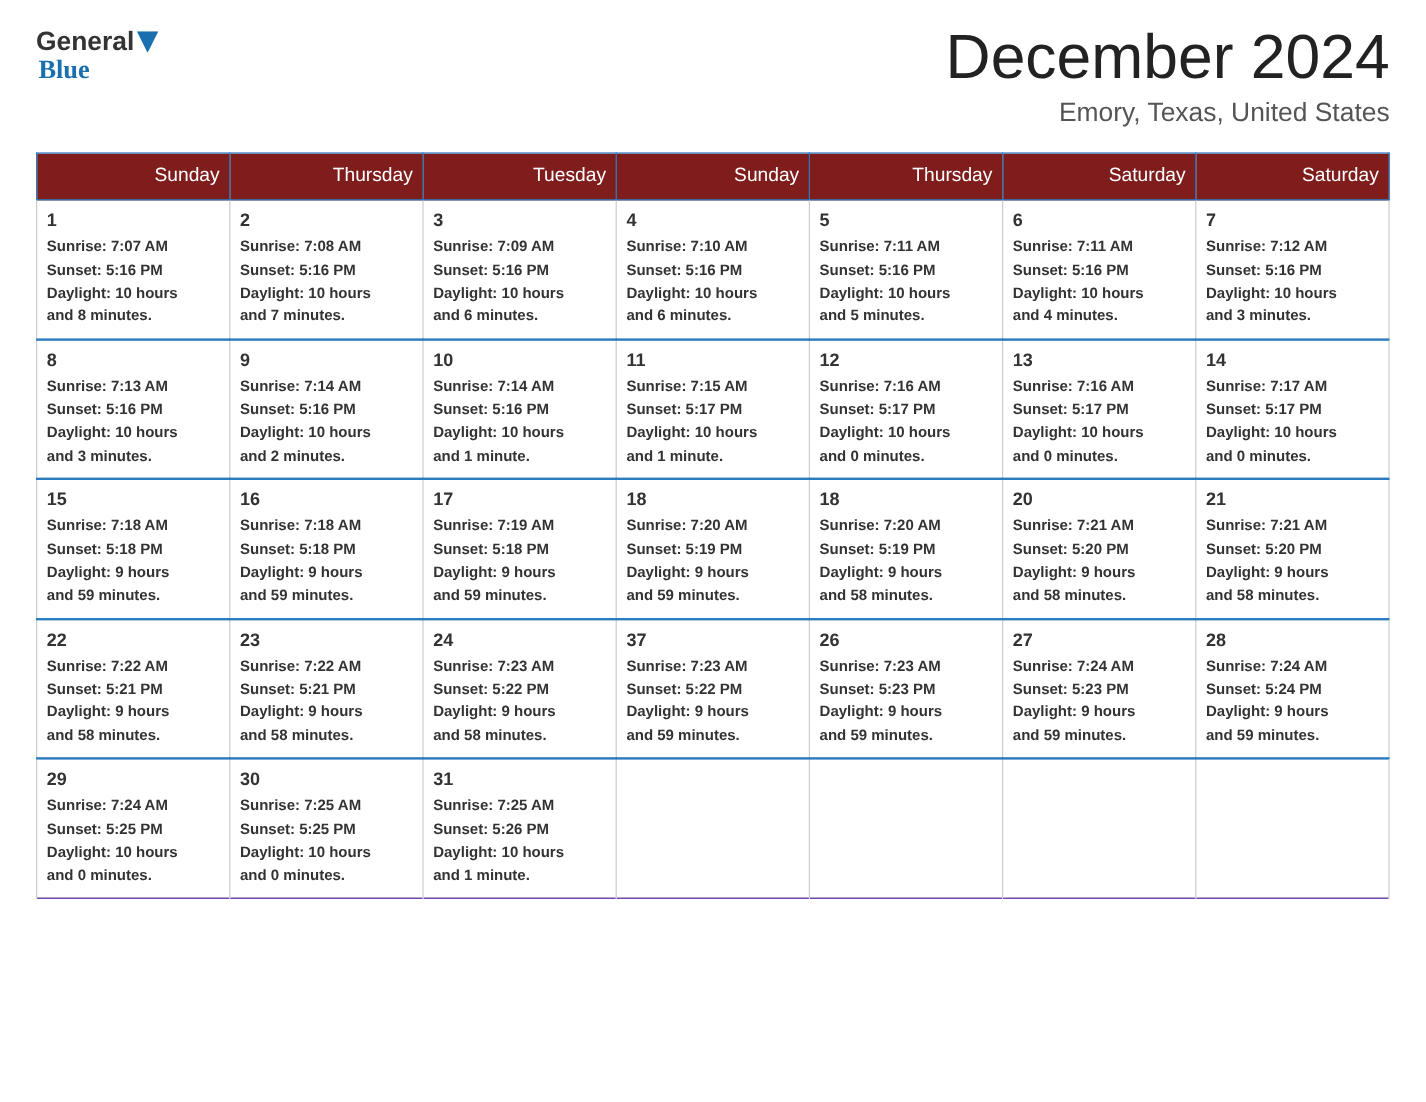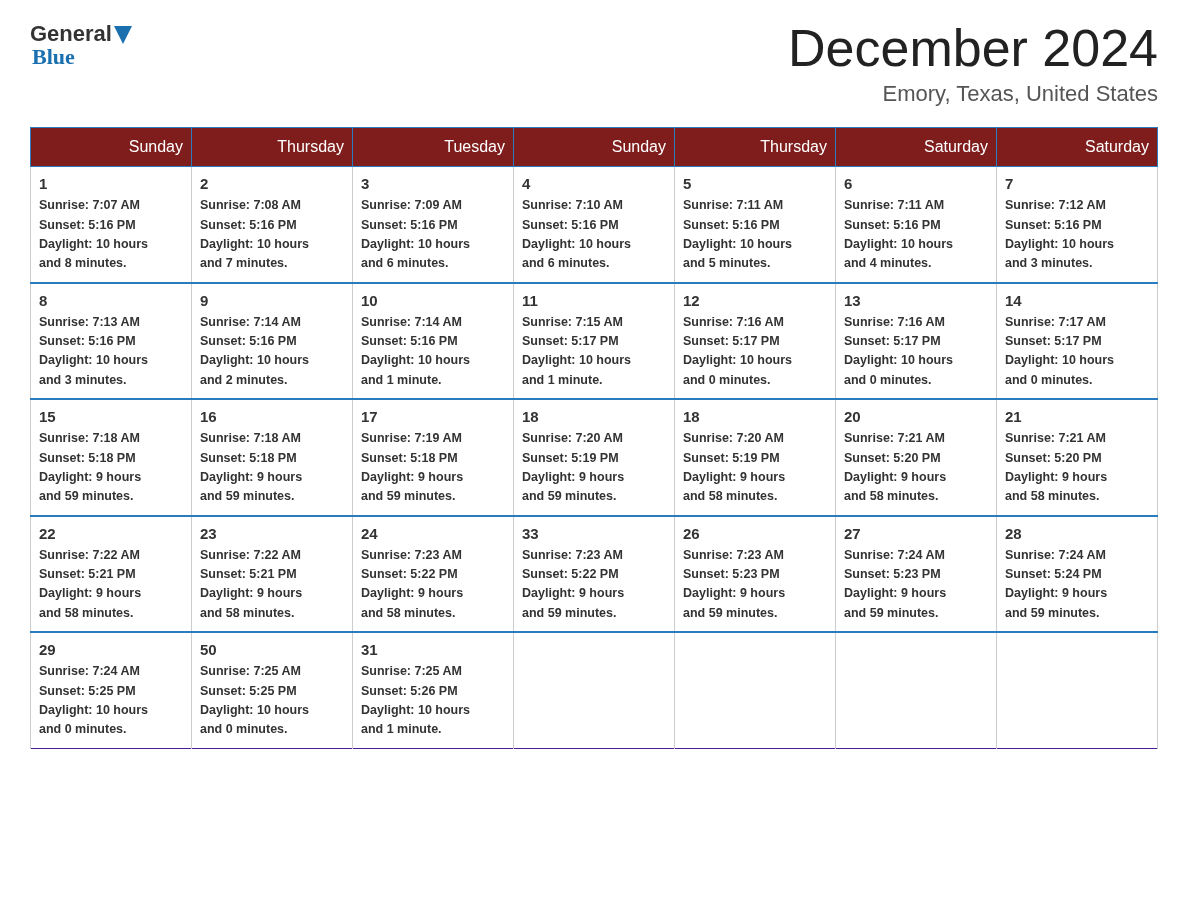--- a/index.html
+++ b/index.html
@@ -230,21 +230,21 @@
       </td>
         <td>
         <span class="day-num">23</span>
         <div class="day-info">Sunrise: 7:22 AM<br>Sunset: 5:21 PM<br>Daylight: 9 hours<br>and 58 minutes.</div>
       </td>
         <td>
         <span class="day-num">24</span>
         <div class="day-info">Sunrise: 7:23 AM<br>Sunset: 5:22 PM<br>Daylight: 9 hours<br>and 58 minutes.</div>
       </td>
         <td>
-        <span class="day-num">33</span>
+        <span class="day-num">37</span>
         <div class="day-info">Sunrise: 7:23 AM<br>Sunset: 5:22 PM<br>Daylight: 9 hours<br>and 59 minutes.</div>
       </td>
         <td>
         <span class="day-num">26</span>
         <div class="day-info">Sunrise: 7:23 AM<br>Sunset: 5:23 PM<br>Daylight: 9 hours<br>and 59 minutes.</div>
       </td>
         <td>
         <span class="day-num">27</span>
         <div class="day-info">Sunrise: 7:24 AM<br>Sunset: 5:23 PM<br>Daylight: 9 hours<br>and 59 minutes.</div>
       </td>
@@ -252,21 +252,21 @@
         <span class="day-num">28</span>
         <div class="day-info">Sunrise: 7:24 AM<br>Sunset: 5:24 PM<br>Daylight: 9 hours<br>and 59 minutes.</div>
       </td>
       </tr>
       <tr>
         <td>
         <span class="day-num">29</span>
         <div class="day-info">Sunrise: 7:24 AM<br>Sunset: 5:25 PM<br>Daylight: 10 hours<br>and 0 minutes.</div>
       </td>
         <td>
-        <span class="day-num">50</span>
+        <span class="day-num">30</span>
         <div class="day-info">Sunrise: 7:25 AM<br>Sunset: 5:25 PM<br>Daylight: 10 hours<br>and 0 minutes.</div>
       </td>
         <td>
         <span class="day-num">31</span>
         <div class="day-info">Sunrise: 7:25 AM<br>Sunset: 5:26 PM<br>Daylight: 10 hours<br>and 1 minute.</div>
       </td>
         <td class="empty-cell"></td>
         <td class="empty-cell"></td>
         <td class="empty-cell"></td>
         <td class="empty-cell"></td>

